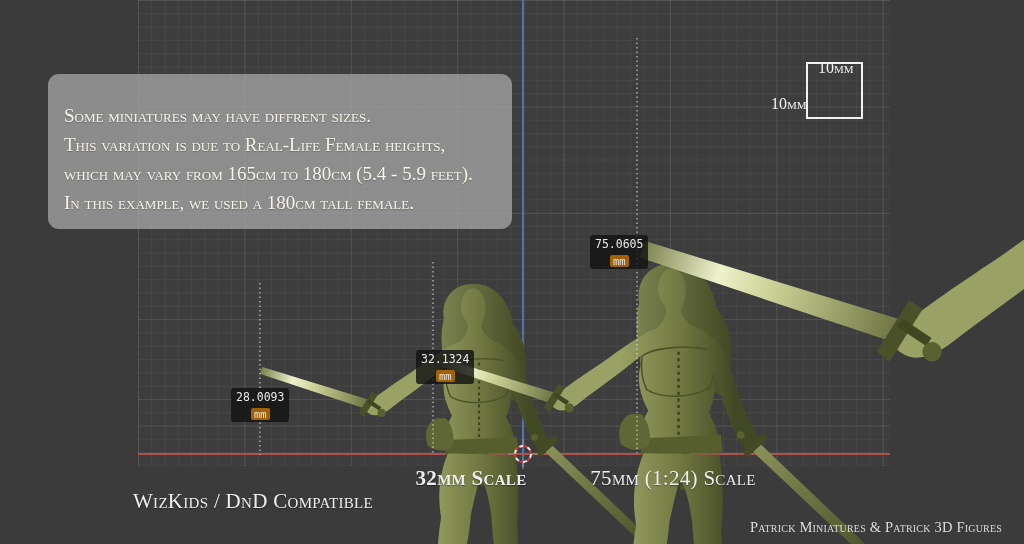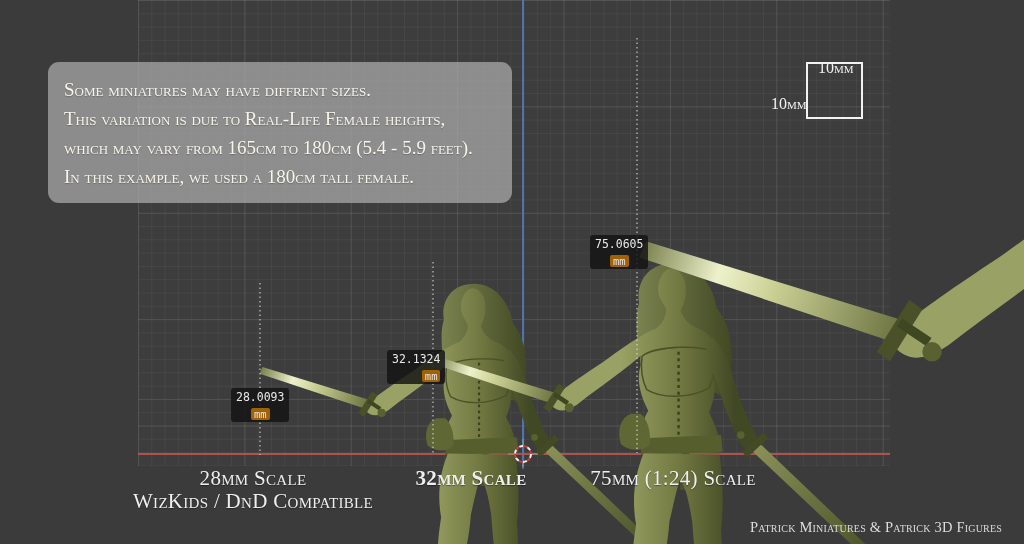--- a/index.html
+++ b/index.html
@@ -32,23 +32,23 @@
   
   .mlabel{
     position:absolute;display:flex;align-items:center;gap:4px;
     background:rgba(18,18,18,0.82);border-radius:3px;padding:2px 5px;
     font-family:"DejaVu Sans Mono","Liberation Mono",monospace;
     font-size:11.5px;color:var(--label-text);white-space:nowrap;flex-direction:column;
   }
   .mlabel .unit{background:#a16207;border-radius:2px;padding:0 3px;font-size:10.5px;color:#e4e4e4;}
   
   .info-box{
-    position:absolute;left:48px;top:62px;width:432px;
+    position:absolute;left:48px;top:74px;width:432px;
     background:rgba(168,168,168,0.75);border-radius:11px;
-    padding:13px 16px 12px 16px;
+    padding:27px 16px 12px 16px;
     color:var(--info-box-text);
     font-variant:small-caps;font-size:19px;line-height:29px;
     text-shadow:0 1px 1px rgba(0,0,0,0.25);white-space:nowrap;
   }
   
   .ref-square{position:absolute;left:806px;top:62px;width:53px;height:53px;border:2px solid #f2f2f2;}
   .ref-label{position:absolute;color:#f2f2f2;font-variant:small-caps;font-size:16px;line-height:16px;margin-top:16px;}
   .ref-label.top{left:818px;top:44px;}
   .ref-label.side{left:771px;top:80px;}
   
@@ -166,39 +166,38 @@
     <line x1="1" y1="16" x2="7" y2="16" stroke="#999" stroke-width="1"></line>
     <line x1="25" y1="16" x2="31" y2="16" stroke="#999" stroke-width="1"></line>
     <circle cx="16" cy="16" r="8" fill="none" stroke="#eeeeee" stroke-width="2" stroke-dasharray="4.2 4.2"></circle>
     <circle cx="16" cy="16" r="8" fill="none" stroke="#cc3b3b" stroke-width="2" stroke-dasharray="4.2 4.2" stroke-dashoffset="4.2"></circle>
   </svg>
 
   <div class="mlabel" style="left:231px;top:388px;">
     <span>28.0093</span>
     <span class="unit">mm</span>
   </div>
-  <div class="mlabel" style="left:387px;top:350px;align-items:flex-end;">
+  <div class="mlabel" style="left:416px;top:350px;">
     <span>32.1324</span>
     <span class="unit">mm</span>
   </div>
   <div class="mlabel" style="left:590px;top:235px;">
     <span>75.0605</span>
     <span class="unit">mm</span>
   </div>
 
   <div class="info-box">
     <div>Some miniatures may have diffrent sizes.</div>
     <div>This variation is due to Real-Life Female heights,</div>
     <div>which may vary from 165cm to 180cm (5.4 - 5.9 feet).</div>
     <div>In this example, we used a 180cm tall female.</div>
   </div>
 
   <div class="ref-square"></div>
   <div class="ref-label top">10mm</div>
   <div class="ref-label side">10mm</div>
 
-  <div class="scale-cap" style="left:73px;top:467px;">28mm Scale</div>
   <div class="scale-cap" style="left:73px;top:490px;">WizKids / DnD Compatible</div>
   <div class="scale-cap" style="left:291px;top:467px;font-weight:bold;">32mm Scale</div>
   <div class="scale-cap" style="left:493px;top:467px;">75mm (1:24) Scale</div>
 
   <div class="watermark">Patrick Miniatures &amp; Patrick 3D Figures</div>
 </div>
 
 </body></html>

